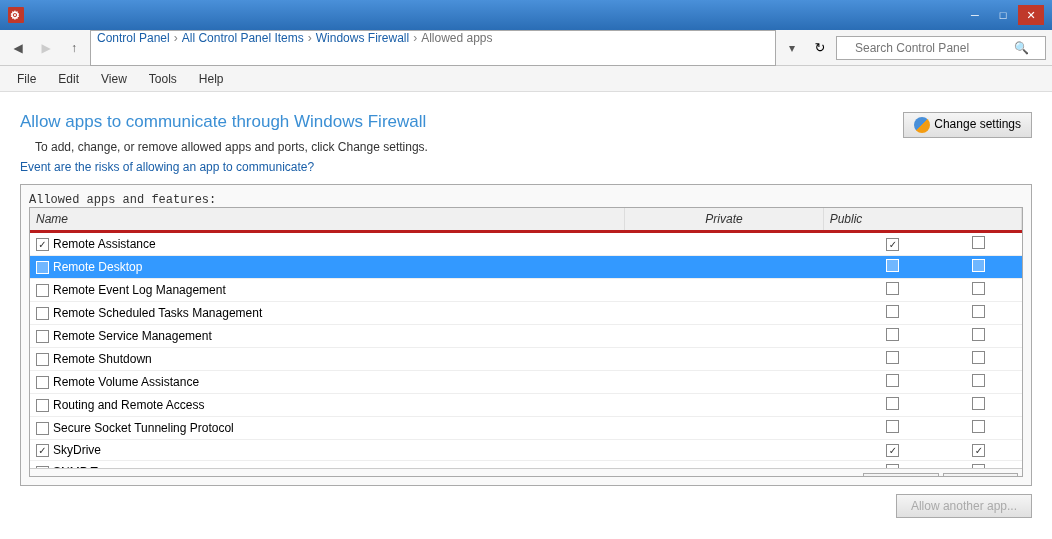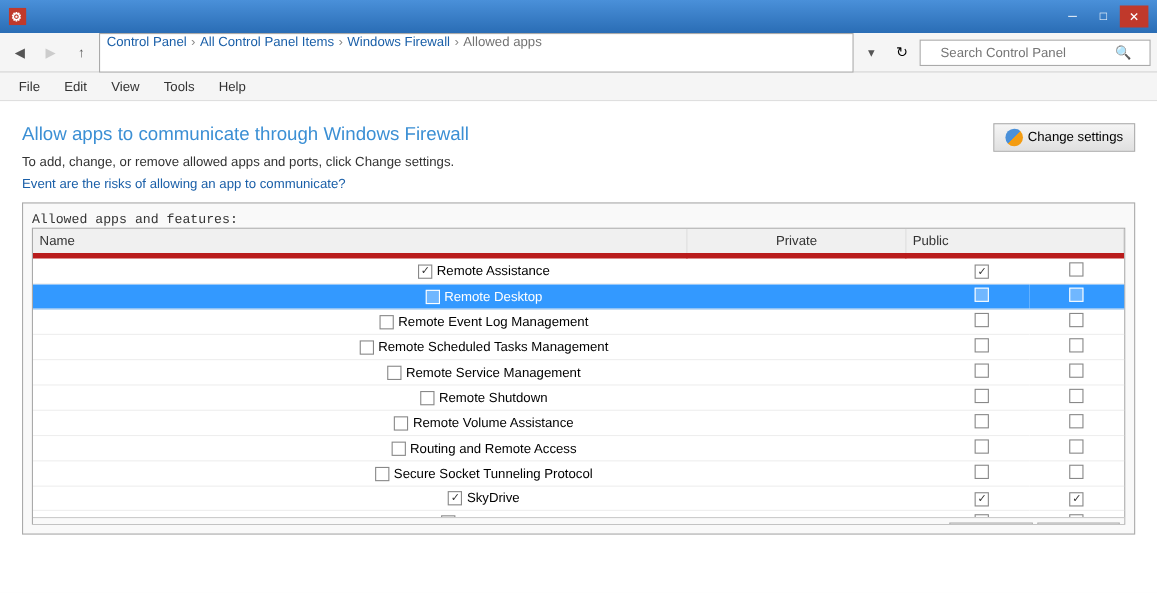--- a/index.html
+++ b/index.html
@@ -92,20 +92,21 @@
     .page-title {
       color: #3b8fd4;
       font-size: 17px;
       font-weight: normal;
       margin-bottom: 8px;
     }
     .page-subtitle {
       font-size: 12px;
       color: #333;
       margin-bottom: 6px;
+      margin-left: 15px;
     }
     .page-link {
       color: #1a5fa8;
       font-size: 12px;
       cursor: pointer;
       text-decoration: none;
     }
 
     .top-row {
       display: flex;
@@ -159,21 +160,22 @@
     }
 
     .apps-table {
       width: 100%;
       border-collapse: collapse;
       font-size: 12px;
     }
 
     .apps-table thead tr {
       background: #f0f0f0;
-      border-bottom: 5px solid #b91c1c;
+      border-bottom: 3px solid #b91c1c;
+      font-style: italic;
     }
 
     .apps-table thead th {
       text-align: left;
       padding: 4px 6px;
       font-weight: normal;
       color: #333;
       border-right: 1px solid #ddd;
     }
 
@@ -187,21 +189,21 @@
     .apps-table tbody td {
       padding: 3px 6px;
       vertical-align: middle;
     }
 
     .apps-table tbody td.col-private,
     .apps-table tbody td.col-public {
       text-align: center;
     }
 
-    .row-name { display: flex; align-items: center; gap: 4px; justify-content: center; }
+    .row-name { display: flex; align-items: center; gap: 4px; }
     .row-checkbox {
       width: 13px; height: 13px;
       border: 1px solid #888;
       background: white;
       display: inline-flex; align-items: center; justify-content: center;
       font-size: 10px;
       cursor: pointer;
       flex-shrink: 0;
     }
     .row-checkbox.checked { background: white; color: #333; }
@@ -457,13 +459,16 @@
             </tbody>
         </table>
       </div>
       <div class="table-btn-row">
         <button class="table-btn">Details...</button>
         <button class="table-btn">Remove</button>
       </div>
     </div>
   </div>
 
+  <div class="bottom-row">
+    <button class="allow-another-btn disabled">Allow another app...</button>
+  </div>
 </div>
 
 </body></html>

